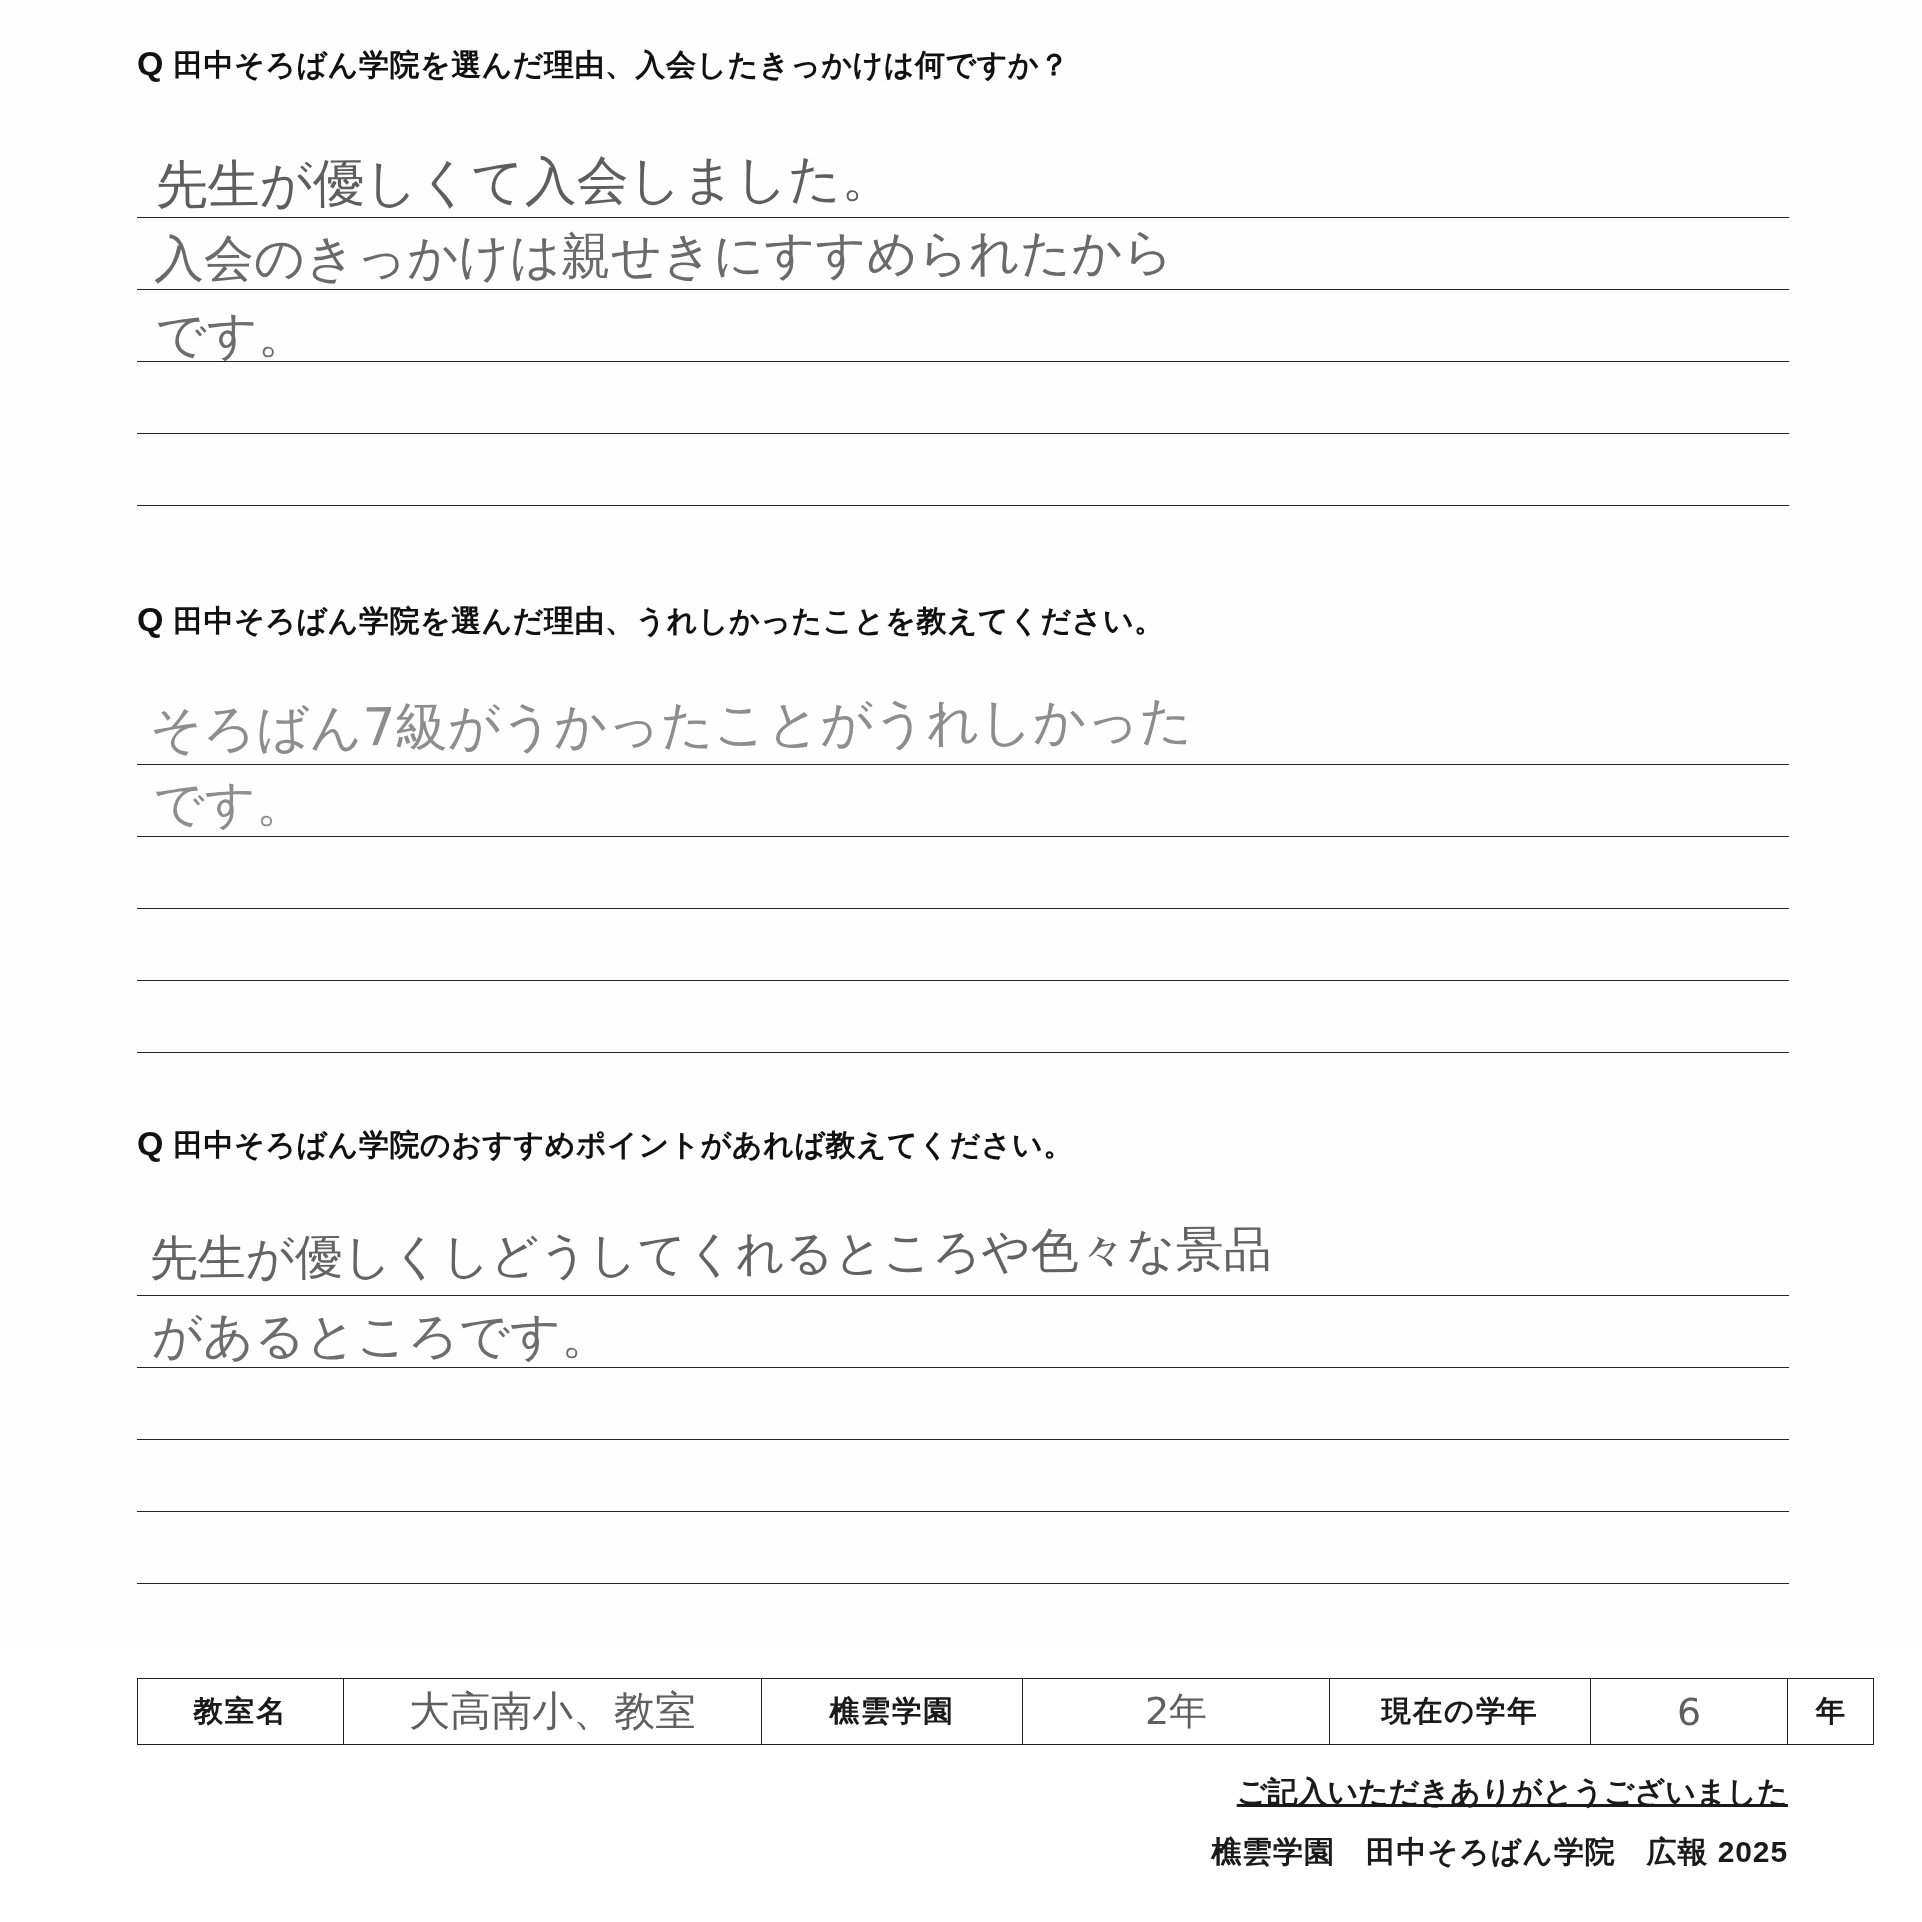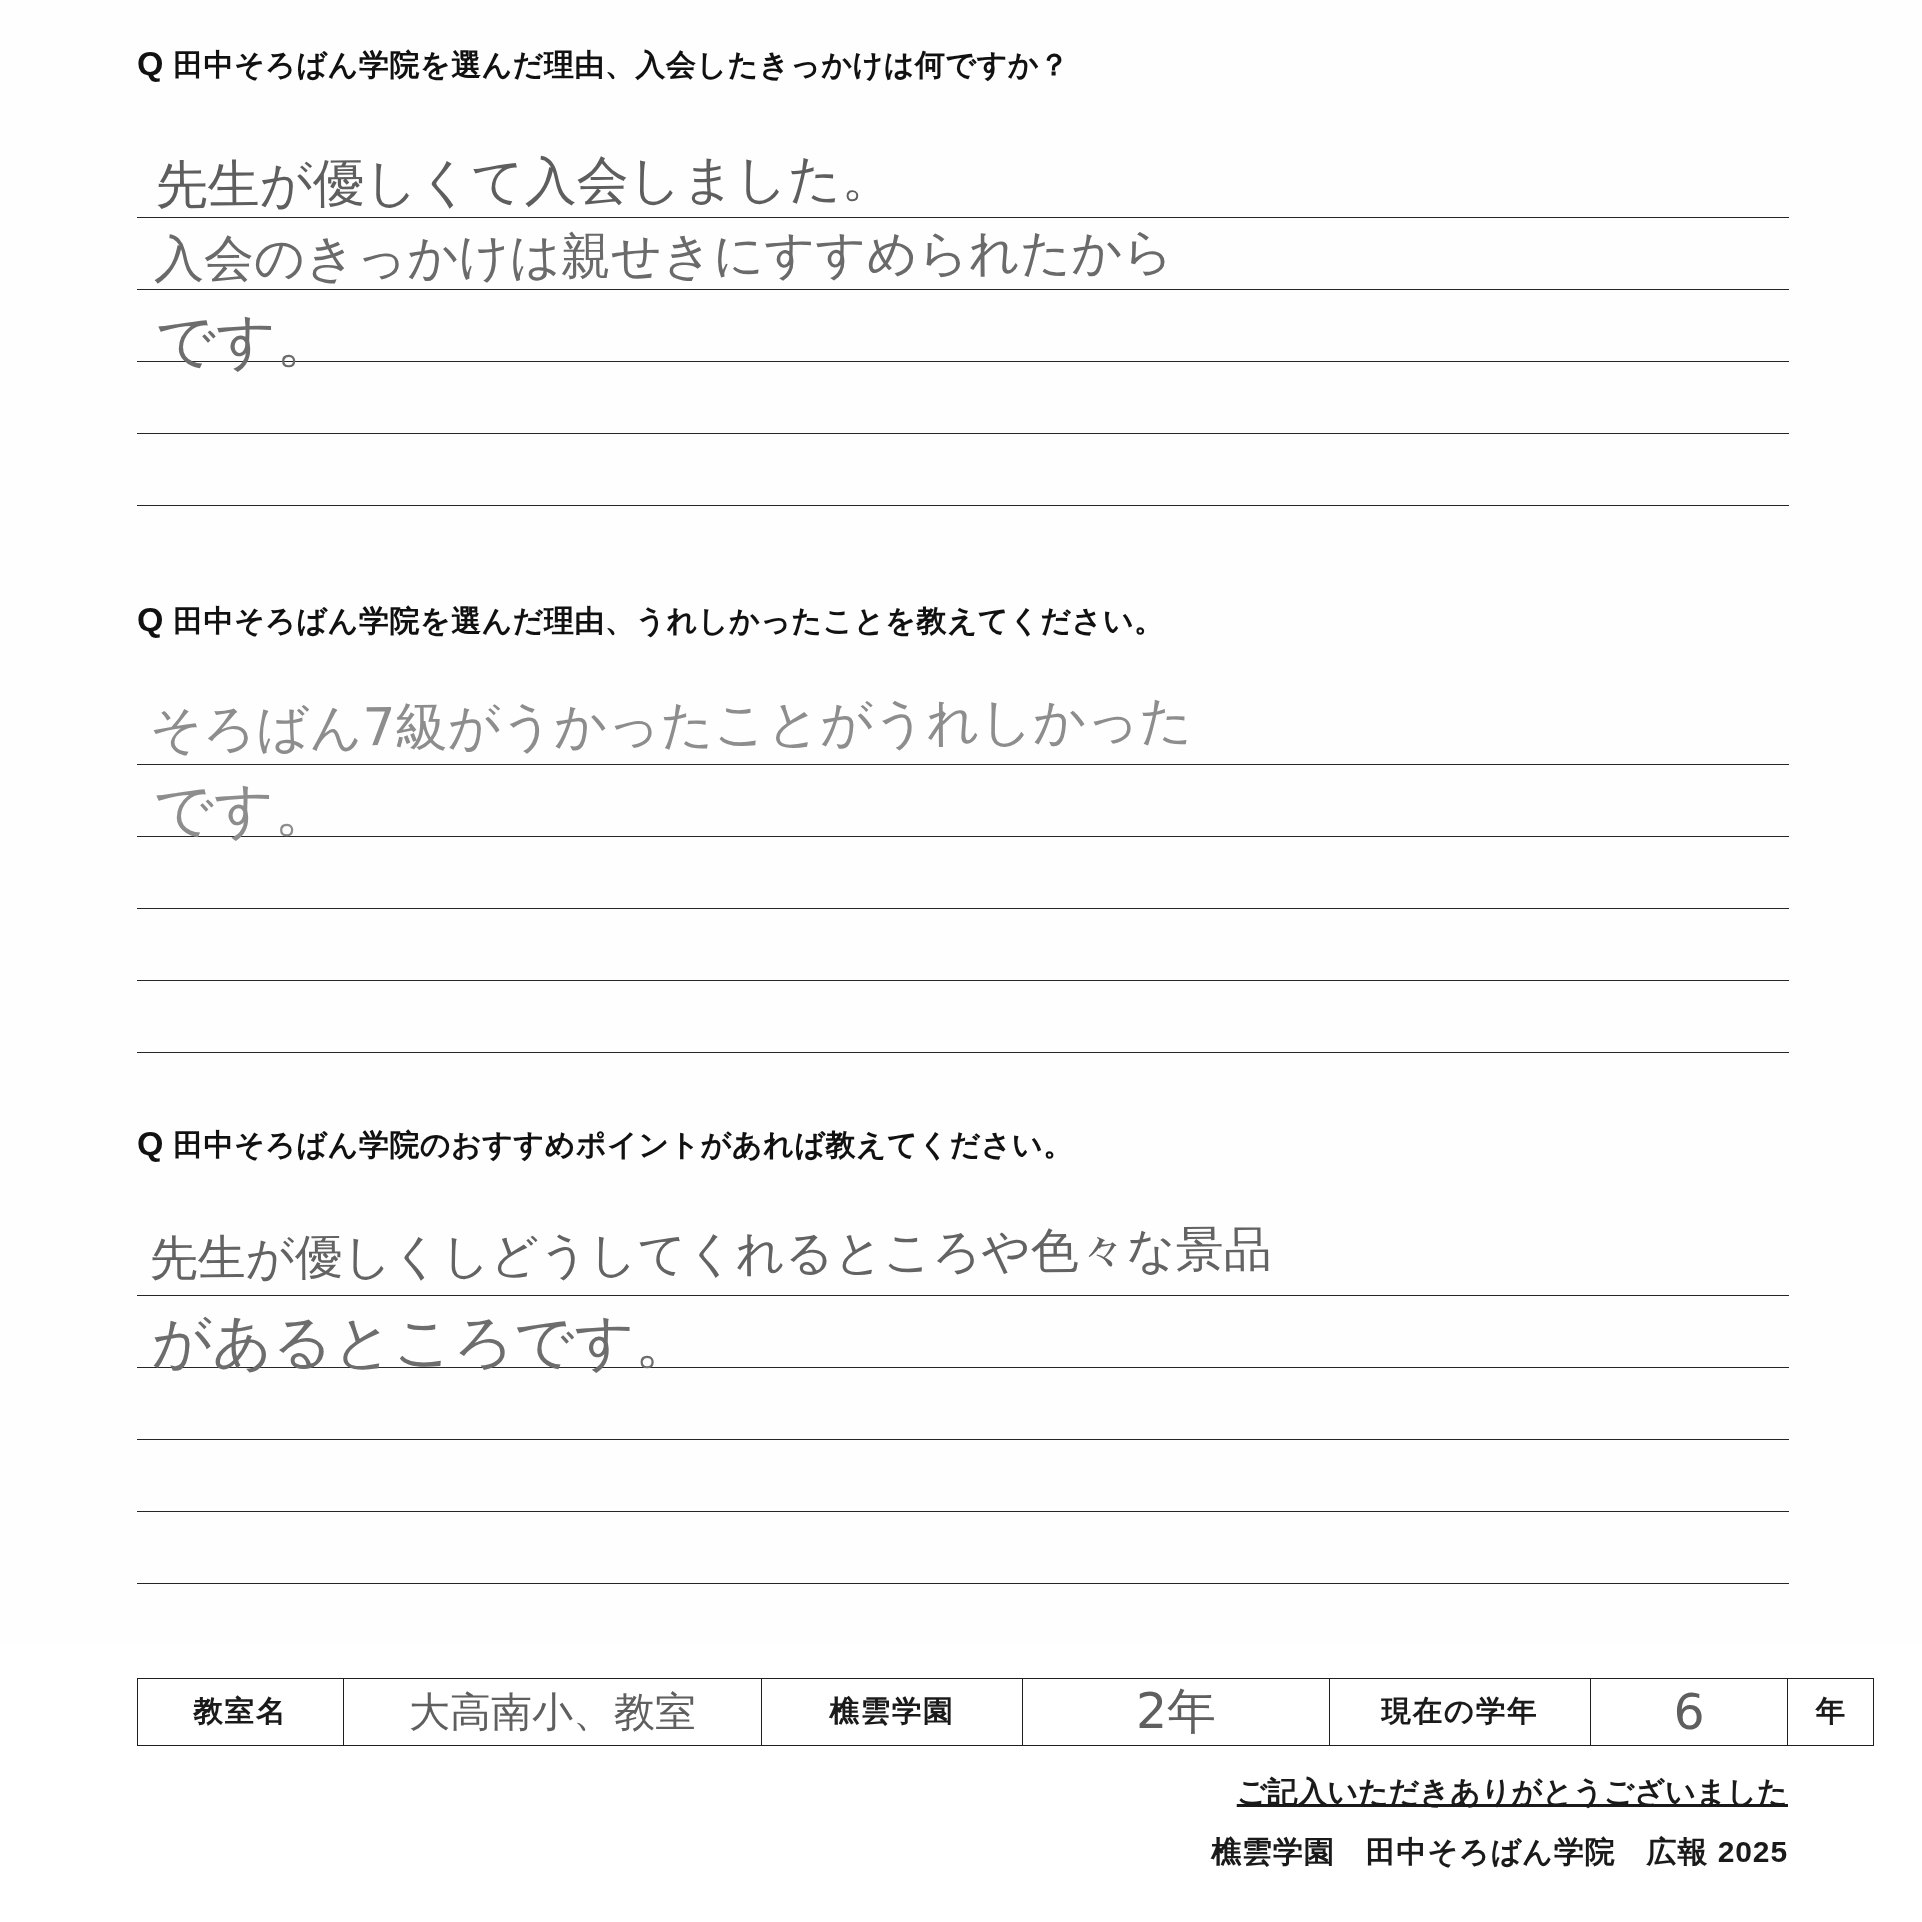--- a/index.html
+++ b/index.html
@@ -58,21 +58,21 @@
   .hand {
     position: absolute;
     left: 7.4px;
     font-family: "DejaVu Sans", sans-serif;
     color: #6f6f6f;
     white-space: nowrap;
     transform-origin: left bottom;
   }
   .hand.l1 { font-size: 52px; color: #5e5e5e; }
   .hand.l2 { font-size: 50px; color: #6a6a6a; }
-  .hand.l3 { font-size: 59px; color: #6d6d6d; font-family: Liberation Mono, monospace; }
+  .hand.l3 { font-size: 50px; color: #6d6d6d; font-family: Liberation Mono, monospace; }
   .hand.gray { color: #8d8d8d; }
 
   
   .footer-table {
     position: absolute;
     left: 137px;
     top: 1678px;
     width: 1652px;
     border-collapse: collapse;
     table-layout: fixed;
@@ -90,21 +90,21 @@
   .footer-table td.value {
     font-family: "DejaVu Sans", sans-serif;
     font-weight: normal;
     color: #5f5f5f;
     font-size: 41px;
   }
   .footer-table td.value-num {
     font-family: "DejaVu Sans", sans-serif;
     font-weight: normal;
     color: #5f5f5f;
-    font-size: 49px;
+    font-size: 38px;
   }
   .cell-label { letter-spacing: 1.8px; }
 
   .thanks {
     position: absolute;
     right: 134px;
     top: 1772px;
     font-size: 30px;
     font-weight: bold;
     text-align: right;

